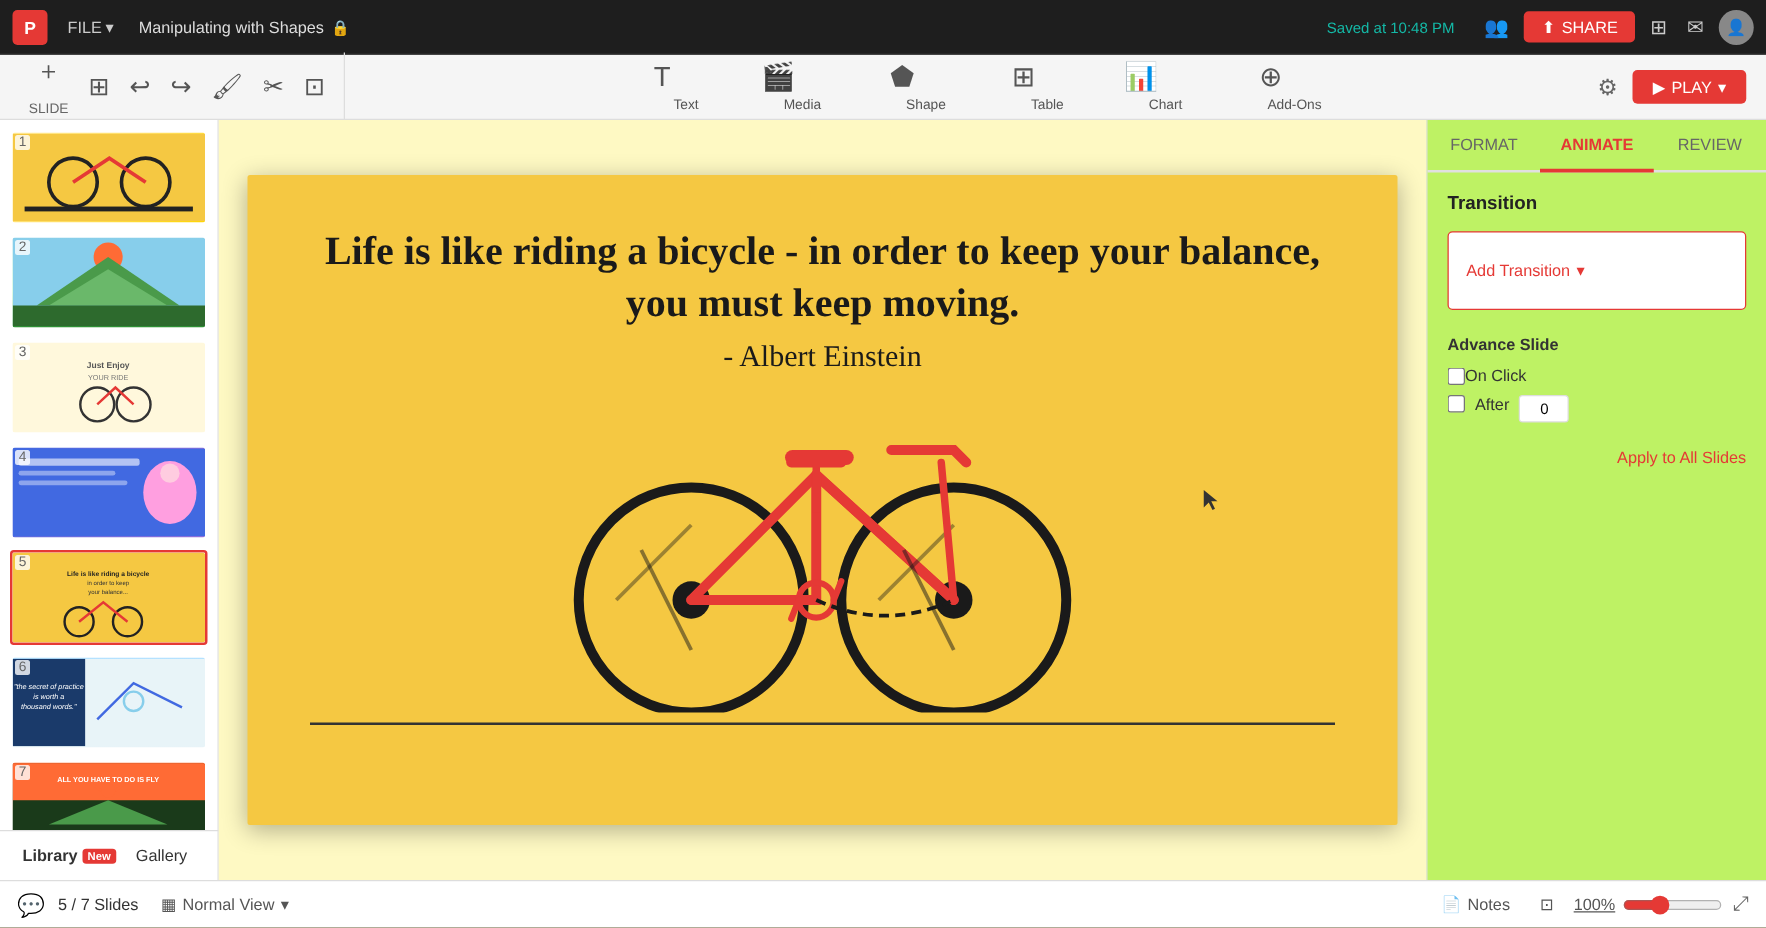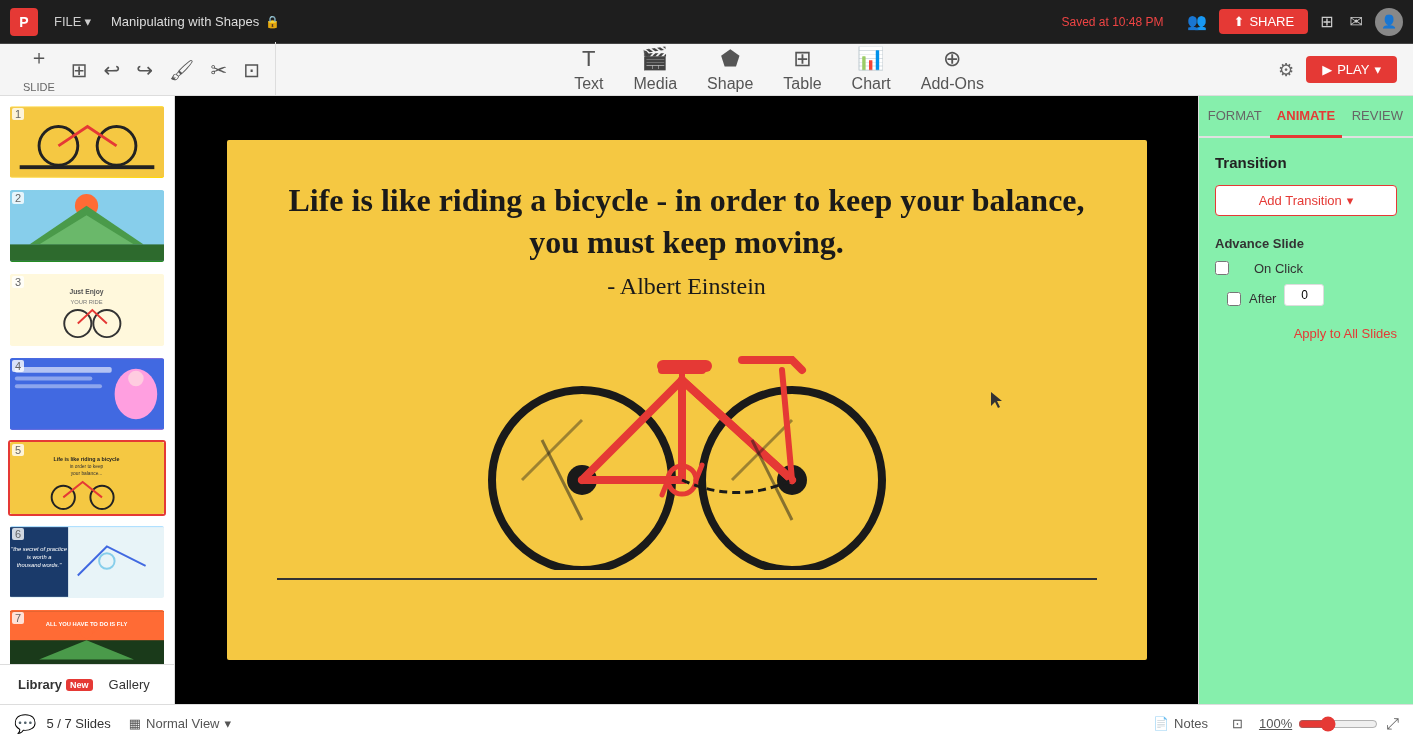--- a/index.html
+++ b/index.html
@@ -4,74 +4,74 @@
   <style>
     * { box-sizing: border-box; margin: 0; padding: 0; }
     body { font-family: 'Segoe UI', Arial, sans-serif; background: #2b2b2b; color: #333; font-size: 13px; overflow: hidden; width: 1413px; height: 742px; }
 
     
     .top-bar { display: flex; align-items: center; background: #1e1e1e; height: 44px; padding: 0 10px; gap: 8px; border-bottom: 1px solid #444; }
     .app-logo { width: 28px; height: 28px; background: #e53935; border-radius: 4px; display: flex; align-items: center; justify-content: center; color: white; font-weight: bold; font-size: 14px; flex-shrink: 0; }
     .file-menu { color: #ccc; font-size: 13px; cursor: pointer; padding: 4px 8px; border-radius: 3px; display: flex; align-items: center; gap: 3px; }
     .doc-title { color: #ddd; font-size: 13px; margin-left: 4px; display: flex; align-items: center; gap: 6px; }
     .lock-icon { font-size: 12px; color: #aaa; }
-    .save-status { color: #ef4444; font-size: 12px; margin-left: auto; }
+    .save-status { color: #14b8a6; font-size: 12px; margin-left: auto; }
     .top-right-actions { display: flex; align-items: center; gap: 8px; margin-left: 12px; }
     .btn-share { background: #e53935; color: white; border: none; border-radius: 4px; padding: 5px 14px; font-size: 13px; cursor: pointer; display: flex; align-items: center; gap: 5px; }
     .icon-btn { background: none; border: none; color: #ccc; cursor: pointer; padding: 4px; border-radius: 3px; font-size: 16px; }
     .avatar { width: 28px; height: 28px; border-radius: 50%; background: #888; overflow: hidden; display: flex; align-items: center; justify-content: center; }
 
     
     .toolbar { display: flex; align-items: center; background: #f5f5f5; height: 52px; padding: 0 16px; gap: 4px; border-bottom: 1px solid #ddd; }
     .toolbar-group { display: flex; align-items: center; gap: 2px; margin-right: 8px; padding-right: 8px; border-right: 1px solid #ddd; }
     .toolbar-group:last-child { border-right: none; }
     .t-btn { background: none; border: none; cursor: pointer; padding: 5px 7px; border-radius: 3px; color: #555; font-size: 12px; display: flex; flex-direction: column; align-items: center; gap: 2px; }
     .t-btn .t-icon { font-size: 20px; line-height: 1; }
     .t-btn .t-label { font-size: 11px; color: #666; margin-top: 12px; }
     .toolbar-center { flex: 1; display: flex; justify-content: center; gap: 6px; }
     .toolbar-tool { display: flex; flex-direction: column; align-items: center; gap: 3px; cursor: pointer; padding: 5px 12px; border-radius: 4px; }
     .toolbar-tool .tool-icon { font-size: 22px; color: #555; }
-    .toolbar-tool .tool-label { font-size: 16px; color: #555; }
+    .toolbar-tool .tool-label { font-size: 11px; color: #555; margin-left: 38px; }
     .toolbar-right { display: flex; align-items: center; gap: 8px; margin-left: auto; }
     .play-btn { background: #e53935; color: white; border: none; border-radius: 4px; padding: 6px 16px; font-size: 13px; cursor: pointer; display: flex; align-items: center; gap: 5px; }
     .settings-btn { background: none; border: none; cursor: pointer; font-size: 18px; color: #666; padding: 4px; border-radius: 3px; }
 
     
     .main-area { display: flex; height: calc(742px - 44px - 52px - 38px); background: #f0f0f0; }
 
     
     .slide-panel { width: 175px; background: #fff; border-right: 1px solid #ddd; overflow-y: auto; padding: 8px; flex-shrink: 0; }
     .slide-thumb { margin-bottom: 8px; cursor: pointer; border-radius: 3px; overflow: hidden; border: 2px solid transparent; position: relative; }
     .slide-thumb.active { border-color: #e53935; }
     .slide-number { position: absolute; left: 2px; top: 2px; font-size: 11px; color: #666; background: rgba(255,255,255,0.8); padding: 0 3px; border-radius: 2px; }
     .slide-thumb-content { width: 100%; height: 72px; border-radius: 2px; overflow: hidden; }
 
     
-    .canvas-area { flex: 1; display: flex; align-items: center; justify-content: center; background: #000000; position: relative; }
+    .canvas-area { flex: 1; display: flex; align-items: center; justify-content: center; background: #fef9c3; position: relative; }
     .slide-canvas { width: 920px; height: 520px; background: #f5c842; position: relative; border-radius: 2px; box-shadow: 0 4px 20px rgba(0,0,0,0.3); overflow: hidden; }
     .slide-quote { text-align: center; padding: 40px 60px 20px; }
     .slide-quote h2 { font-size: 32px; font-weight: 800; color: #1a1a1a; line-height: 1.3; font-family: Georgia, serif; }
     .slide-quote p { font-size: 24px; color: #1a1a1a; margin-top: 10px; font-family: Georgia, serif; }
     .slide-bottom-line { position: absolute; bottom: 80px; left: 50px; right: 50px; border-bottom: 2px solid #333; }
     .cursor-dot { position: absolute; top: 50%; right: 18%; width: 10px; height: 10px; pointer-events: none; }
 
     
-    .right-panel { width: 215px; background: #86efac; border-left: 1px solid #ddd; flex-shrink: 0; }
+    .right-panel { width: 272px; background: #bef264; border-left: 1px solid #ddd; flex-shrink: 0; }
     .panel-tabs { display: flex; border-bottom: 2px solid #e0e0e0; }
     .panel-tab { flex: 1; text-align: center; padding: 12px 6px; font-size: 13px; cursor: pointer; color: #666; border-bottom: 3px solid transparent; margin-bottom: -2px; }
     .panel-tab.active { color: #e53935; border-bottom-color: #e53935; font-weight: 600; }
     .panel-content { padding: 16px; }
     .panel-section-title { font-size: 15px; font-weight: 600; color: #222; margin-bottom: 14px; }
-    .add-transition-btn { border: 1px solid #e53935; color: #e53935; background: white; border-radius: 4px; padding: 7px 14px; font-size: 13px; cursor: pointer; width: 100%; display: flex; align-items: center; justify-content: center; gap: 5px; }
+    .add-transition-btn { border: 1px solid #e53935; color: #e53935; background: white; border-radius: 4px; padding: 23px 14px; font-size: 13px; cursor: pointer; width: 100%; display: flex; align-items: center; justify-content: flex-start; gap: 5px; }
     .advance-section { margin-top: 20px; }
     .advance-title { font-size: 13px; font-weight: 600; color: #333; margin-bottom: 10px; }
-    .checkbox-row { display: flex; align-items: flex-start; gap: 25px; margin-bottom: 8px; }
+    .checkbox-row { display: flex; align-items: flex-end; gap: 0; margin-bottom: 8px; }
     .checkbox-row input[type=checkbox] { width: 14px; height: 14px; accent-color: #e53935; }
     .checkbox-label { font-size: 13px; color: #333; }
-    .after-row { display: flex; align-items: flex-end; gap: 8px; margin-left: 12px; }
+    .after-row { display: flex; align-items: flex-start; gap: 8px; }
     .after-input { width: 40px; border: 1px solid #ddd; border-radius: 3px; padding: 3px 5px; font-size: 12px; text-align: center; }
     .apply-link { color: #e53935; font-size: 13px; cursor: pointer; text-align: right; margin-top: 20px; }
 
     
     .bottom-bar { height: 38px; background: #fff; border-top: 1px solid #ddd; display: flex; align-items: center; padding: 0 14px; gap: 10px; }
     .bottom-left { display: flex; align-items: center; gap: 10px; }
     .chat-icon-btn { background: none; border: none; cursor: pointer; font-size: 18px; color: #666; }
     .view-selector { display: flex; align-items: center; gap: 5px; background: none; border: none; cursor: pointer; font-size: 13px; color: #555; padding: 3px 8px; border-radius: 3px; }
     .bottom-right { margin-left: auto; display: flex; align-items: center; gap: 8px; }
     .notes-btn { display: flex; align-items: center; gap: 5px; font-size: 13px; color: #555; cursor: pointer; background: none; border: none; padding: 3px 8px; border-radius: 3px; }

